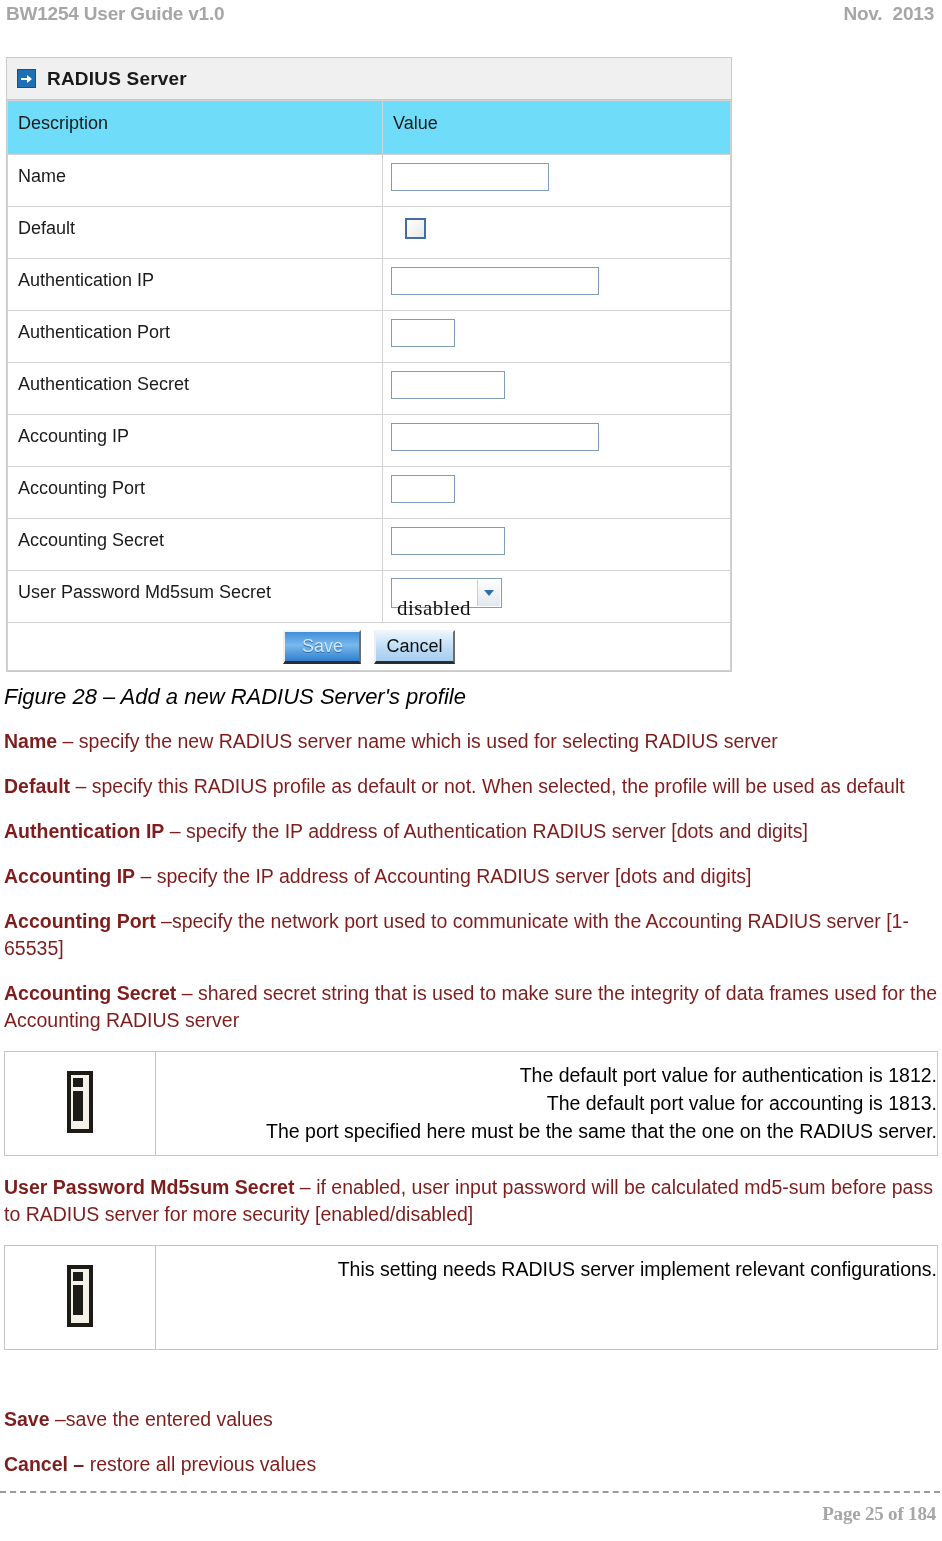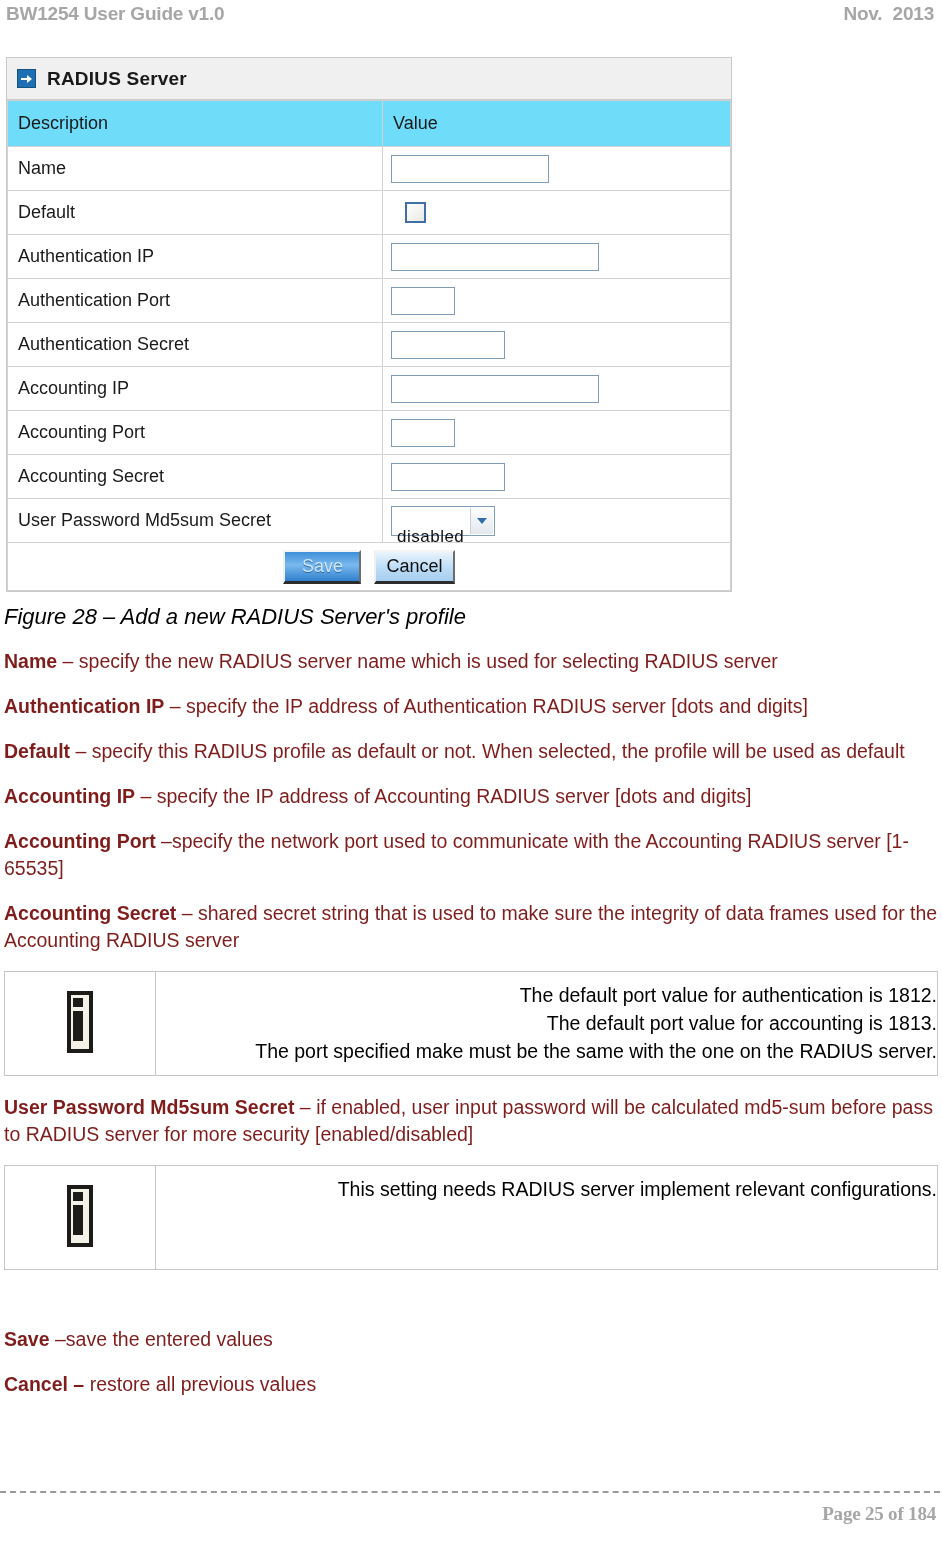--- a/index.html
+++ b/index.html
@@ -87,21 +87,21 @@
     font-size: 19px;
     font-weight: bold;
     color: #1a1a1a;
     letter-spacing: 0.2px;
   }
 
   .shot-table { width: 100%; border-collapse: collapse; table-layout: fixed; }
   .shot-table td {
     border: 1px solid #d2d2d2;
     height: 43px;
-    padding: 0 0 0 10px;
+    padding: 0 0 8px 10px;
     font-size: 18px;
     color: #1a1a1a;
     vertical-align: middle;
     background: #ffffff;
   }
   .shot-table td.col-desc { width: 364px; }
   .shot-table tr.head-row td {
     background: #6fdcfa;
     font-size: 18px;
     height: 45px;
@@ -135,22 +135,22 @@
     display: inline-flex;
     align-items: center;
     height: 30px;
     border: 1px solid #7f9db9;
     background: #ffffff;
     box-sizing: border-box;
     padding-left: 5px;
     vertical-align: middle;
   }
   .selectbox .sel-val {
-    font-family: Liberation Sans, sans-serif;
-    font-size: 17px;
+    font-family: Liberation Serif, serif;
+    font-size: 21px;
     color: #111111;
     padding-right: 6px;
     letter-spacing: 0.5px;
     margin-top: 32px;
   }
   .sel-arrow {
     width: 22px; height: 26px;
     margin: 1px 1px 1px 0;
     background: linear-gradient(180deg, #fdfdfd 0%, #e3e8ef 100%);
     border-left: 1px solid #c6cfd8;
@@ -386,24 +386,24 @@
     </tbody>
       </table>
   </div>
 
   <div class="caption">Figure 28 – Add a new RADIUS Server's profile</div>
 
   <p class="para">
     <b>Name</b><span> – specify the new RADIUS server name which is used for selecting RADIUS server</span>
   </p>
   <p class="para">
+    <b>Default</b><span> – specify this RADIUS profile as default or not. When selected, the profile will be used as default</span>
+  </p>
+  <p class="para">
     <b>Authentication IP</b><span> – specify the IP address of Authentication RADIUS server [dots and digits]</span>
-  </p>
-  <p class="para">
-    <b>Default</b><span> – specify this RADIUS profile as default or not. When selected, the profile will be used as default</span>
   </p>
   <p class="para">
     <b>Accounting IP</b><span> – specify the IP address of Accounting RADIUS server [dots and digits]</span>
   </p>
   <p class="para">
     <b>Accounting Port</b><span> –specify the network port used to communicate with the Accounting RADIUS server [1-65535]</span>
   </p>
   <p class="para">
     <b>Accounting Secret</b><span> – shared secret string that is used to make sure the integrity of data frames used for the Accounting RADIUS server</span>
   </p>
@@ -414,21 +414,21 @@
       <td class="note-icon-cell">
         <span class="info-icon">
           <span class="inner"></span>
           <span class="dot"></span>
           <span class="stem"></span>
         </span>
       </td>
       <td class="note-text-cell">
         <div>The default port value for authentication is 1812.</div>
         <div>The default port value for accounting is 1813.</div>
-        <div>The port specified make must be the same with the one on the RADIUS server.</div>
+        <div>The port specified here must be the same that the one on the RADIUS server.</div>
       </td>
     </tr>
   </tbody>
     </table>
 
   <p class="para">
     <b>User Password Md5sum Secret</b><span> – if enabled, user input password will be calculated md5-sum before pass to RADIUS server for more security [enabled/disabled]</span>
   </p>
 
   <table class="note note-2">

